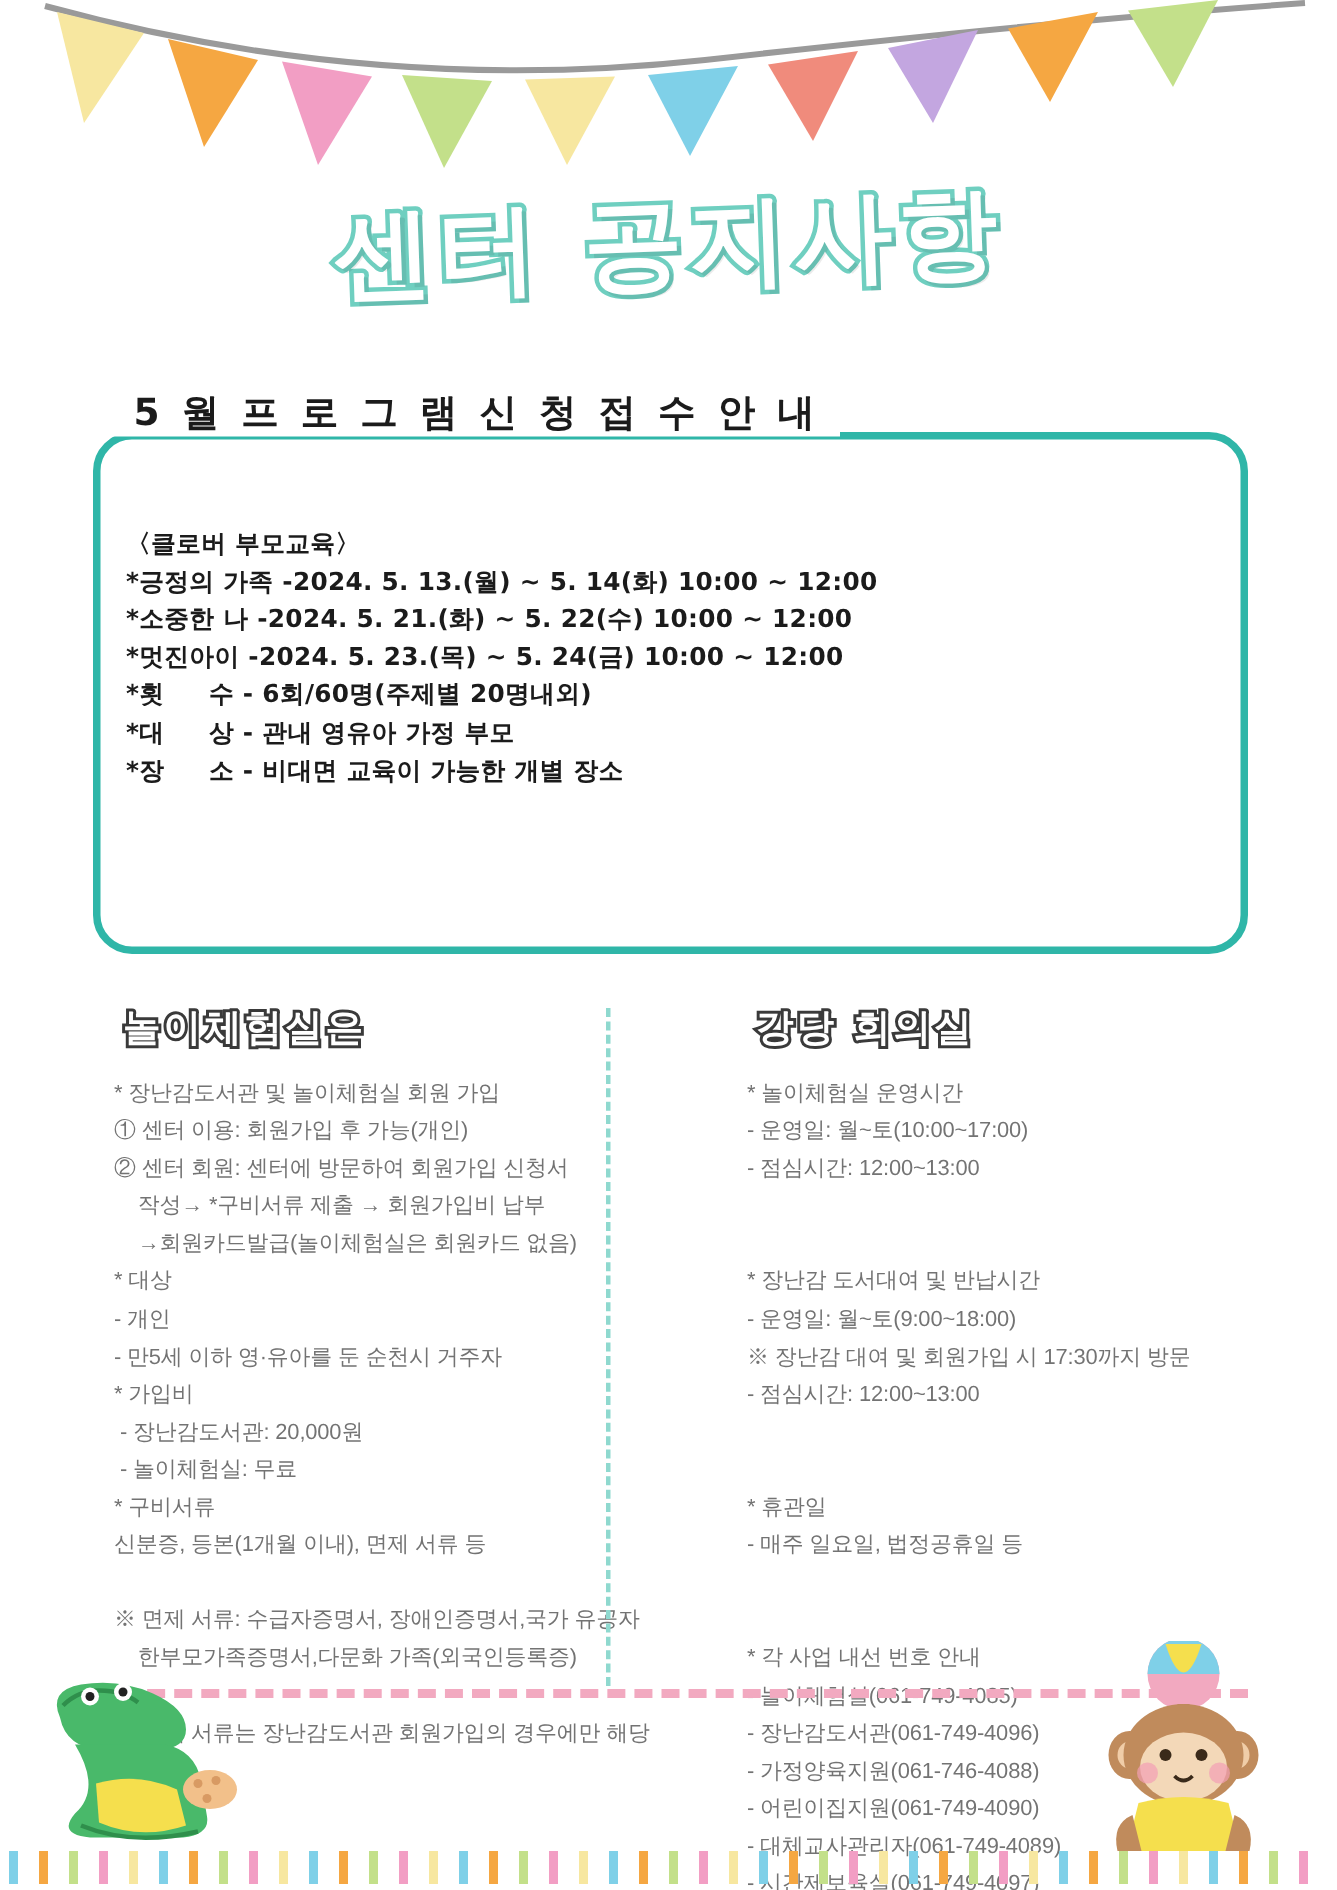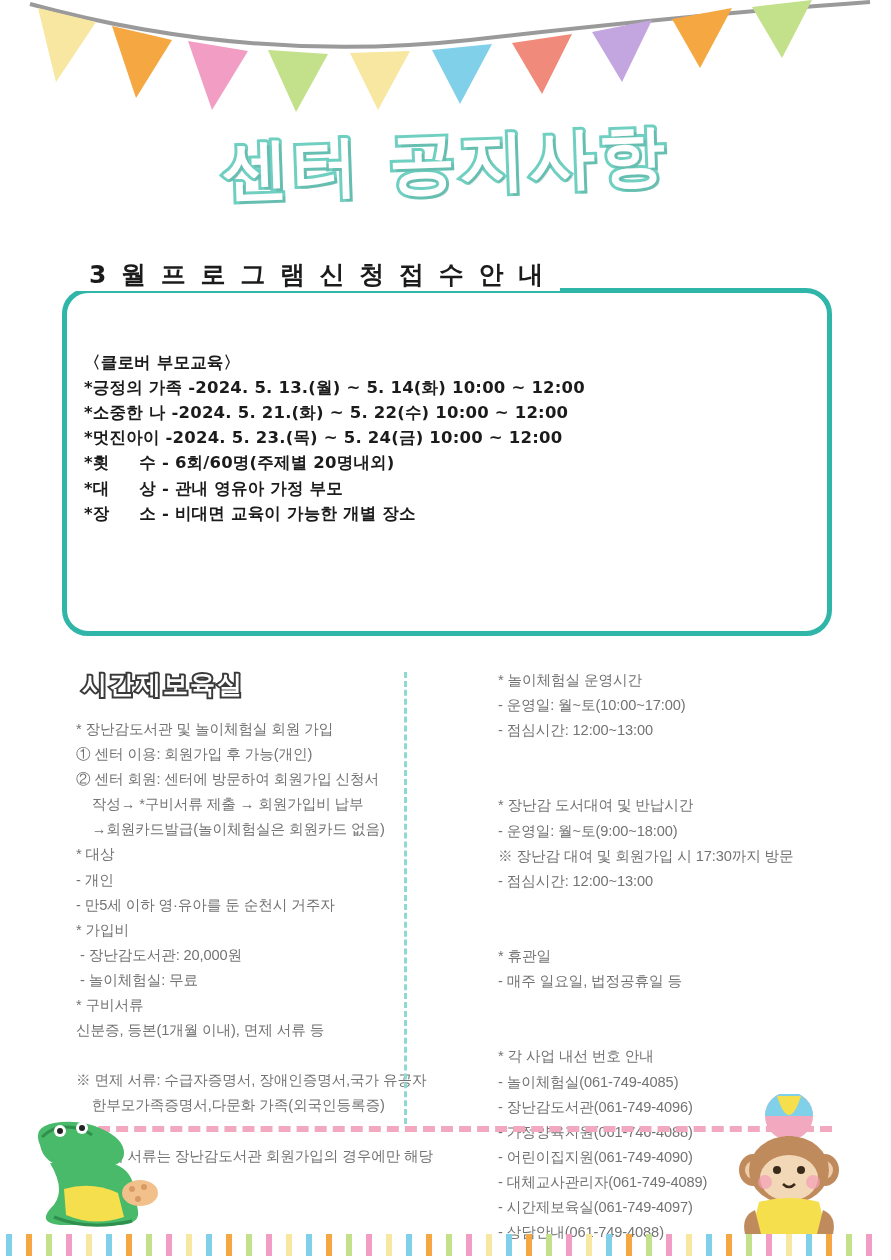--- a/index.html
+++ b/index.html
@@ -150,54 +150,55 @@
     <polygon points="592,32 652,20 622,82" fill="#c3a6e0"></polygon>
     <polygon points="672,19 732,8 700,68" fill="#f5a742"></polygon>
     <polygon points="752,7 812,0 782,58" fill="#c3e08a"></polygon>
   </svg>
 
   <div class="title-wrap">
     <span class="title-text">센터 공지사항</span>
   </div>
 
   <div class="green-box"></div>
-  <div class="section-head">3 월 프 로 그 램 신 청 접 수 안 내</div>
+  <div class="section-head">5 월 프 로 그 램 신 청 접 수 안 내</div>
   <div class="green-body">
     <div class="blk">〈클로버 부모교육〉
 *긍정의 가족 -2024. 5. 13.(월) ~ 5. 14(화) 10:00 ~ 12:00
 *소중한 나 -2024. 5. 21.(화) ~ 5. 22(수) 10:00 ~ 12:00
 *멋진아이 -2024. 5. 23.(목) ~ 5. 24(금) 10:00 ~ 12:00
 *횟     수 - 6회/60명(주제별 20명내외)
 *대     상 - 관내 영유아 가정 부모
 *장     소 - 비대면 교육이 가능한 개별 장소</div>
   </div>
 
   <div class="cols">
     <div class="col col-left">
-      <div class="col-title">시간제보육실</div>
+      <div class="col-title">놀이체험실은</div>
       <div class="col-body">* 장난감도서관 및 놀이체험실 회원 가입
 ① 센터 이용: 회원가입 후 가능(개인)
 ② 센터 회원: 센터에 방문하여 회원가입 신청서
     작성→ *구비서류 제출 → 회원가입비 납부
     →회원카드발급(놀이체험실은 회원카드 없음)
 * 대상
 - 개인
 - 만5세 이하 영·유아를 둔 순천시 거주자
 * 가입비
  - 장난감도서관: 20,000원
  - 놀이체험실: 무료
 * 구비서류
 신분증, 등본(1개월 이내), 면제 서류 등
 
 ※ 면제 서류: 수급자증명서, 장애인증명서,국가 유공자
     한부모가족증명서,다문화 가족(외국인등록증)
 
 ※ 면제 서류는 장난감도서관 회원가입의 경우에만 해당</div>
     </div>
     <div class="col col-right">
+      <div class="col-title">강당 회의실</div>
       <div class="col-body">* 놀이체험실 운영시간
 - 운영일: 월~토(10:00~17:00)
 - 점심시간: 12:00~13:00
 
 
 * 장난감 도서대여 및 반납시간
 - 운영일: 월~토(9:00~18:00)
 ※ 장난감 대여 및 회원가입 시 17:30까지 방문
 - 점심시간: 12:00~13:00
 

